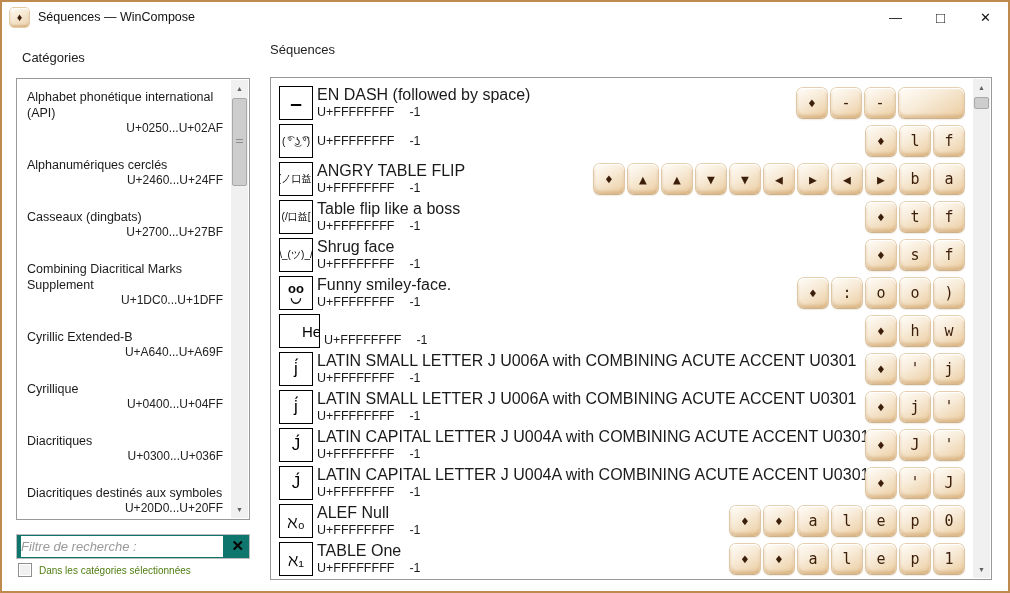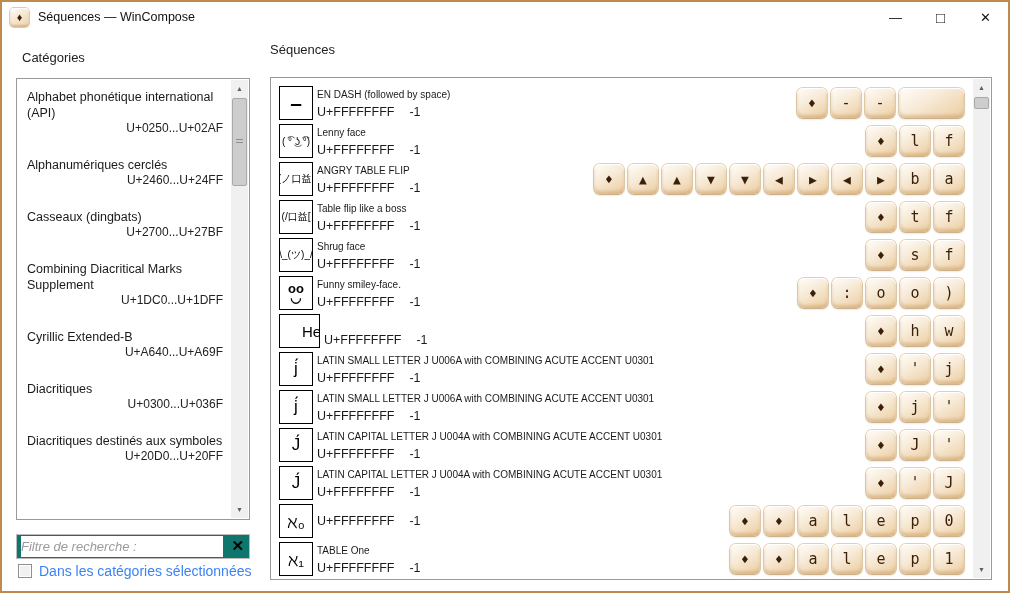--- a/index.html
+++ b/index.html
@@ -77,38 +77,38 @@
   .filter-input::placeholder { font-style: italic; color: #9a9a9a; }
   .filter-clear {
     position: absolute; right: 5px; top: 2px; font-size: 15px; font-weight: bold;
     color: #000; cursor: default;
   }
   .check-row { position: absolute; left: 16px; top: 561px; display: flex; align-items: center; gap: 7px; }
   .checkbox {
     width: 14px; height: 14px; border: 1px solid #8e8e8e; background: #f1f1f1;
     box-shadow: inset 0 0 0 1px #fff;
   }
-  .check-label { font-size: 14px; color: #3b82f6; }
+  .check-label { font-size: 10px; color: #4d7c0f; }
   
   .seq-list { left: 268px; top: 75px; width: 722px; height: 503px; }
   .seq-rows { position: absolute; left: 1px; top: 1px; right: 18px; bottom: 1px;
     overflow: hidden; padding-top: 5px; }
   .seq-row { height: 38px; display: flex; align-items: center; padding-left: 7px; }
   .seq-char {
     width: 34px; height: 34px; border: 1px solid #000; background: #fff; flex: none;
     display: flex; align-items: center; justify-content: center;
     overflow: hidden; color: #000; font-size: 15px; white-space: nowrap;
   }
   .ch-dash   { font-size: 21px; font-weight: bold; }
   .ch-tiny   { font-size: 10px; }
   .ch-smiley { font-size: 13px; line-height: 9px; white-space: pre-line; text-align: center; font-weight: bold; }
   .ch-word   { font-size: 15px; padding-left: 39px; }
   .ch-letter { font-size: 17px; }
   .seq-text { flex: 1; min-width: 0; margin-left: 4px; }
-  .seq-title { font-size: 10px; color: #1a1a1a; line-height: 18px; height: 18px;
+  .seq-title { font-size: 16px; color: #1a1a1a; line-height: 18px; height: 18px;
     white-space: nowrap; overflow: hidden; }
   .seq-code-line { font-size: 12.5px; color: #1a1a1a; line-height: 17px; }
   .seq-value { margin-left: 15px; }
   .seq-keys { display: flex; gap: 4px; align-items: center; flex: none; margin-right: 9px; }
   .key {
     width: 30px; height: 30px; border-radius: 6px; flex: none;
     background: linear-gradient(150deg,#fffdf9 0%,#f8ecda 40%,#eed4ae 85%,#e8c99f 100%);
     box-shadow: 0 1px 2px rgba(150,110,60,.45), inset 0 1px 1px #fff, inset 0 -3px 3px rgba(195,145,85,.4),
       0 0 0 1px #e7d3b4;
     color: #3c1f0a; display: flex; align-items: center; justify-content: center;
@@ -151,20 +151,24 @@
   </div>
         <div class="cat-item">
     <div class="cat-name">Combining Diacritical Marks Supplement</div>
     <span class="cat-range">U+1DC0...U+1DFF</span>
   </div>
         <div class="cat-item">
     <div class="cat-name">Cyrillic Extended-B</div>
     <span class="cat-range">U+A640...U+A69F</span>
   </div>
         <div class="cat-item">
+    <div class="cat-name">Cyrillique</div>
+    <span class="cat-range">U+0400...U+04FF</span>
+  </div>
+        <div class="cat-item">
     <div class="cat-name">Diacritiques</div>
     <span class="cat-range">U+0300...U+036F</span>
   </div>
         <div class="cat-item">
     <div class="cat-name">Diacritiques destinés aux symboles</div>
     <span class="cat-range">U+20D0...U+20FF</span>
   </div>
       </div>
     <div class="scrollbar">
       <div class="sb-arrow sb-up">▲</div>
@@ -197,21 +201,20 @@
     <div class="seq-keys">
             <span class="key sym">♦</span>
             <span class="key">-</span>
             <span class="key">-</span>
             <span class="key wide sym"></span>
           </div>
   </div>
         <div class="seq-row">
     <span class="seq-char ch-tiny">( ͡° ͜ʖ ͡°)</span>
     <div class="seq-text">
-      <div class="seq-title">Lenny face</div>
       <div class="seq-code-line">
         <span>U+FFFFFFFF</span><span class="seq-value">-1</span>
       </div>
     </div>
     <div class="seq-keys">
             <span class="key sym">♦</span>
             <span class="key">l</span>
             <span class="key">f</span>
           </div>
   </div>
@@ -348,20 +351,21 @@
     </div>
     <div class="seq-keys">
             <span class="key sym">♦</span>
             <span class="key">'</span>
             <span class="key">J</span>
           </div>
   </div>
         <div class="seq-row">
     <span class="seq-char ch-letter">ℵ₀</span>
     <div class="seq-text">
+      <div class="seq-title">ALEF Null</div>
       <div class="seq-code-line">
         <span>U+FFFFFFFF</span><span class="seq-value">-1</span>
       </div>
     </div>
     <div class="seq-keys">
             <span class="key sym">♦</span>
             <span class="key sym">♦</span>
             <span class="key">a</span>
             <span class="key">l</span>
             <span class="key">e</span>

